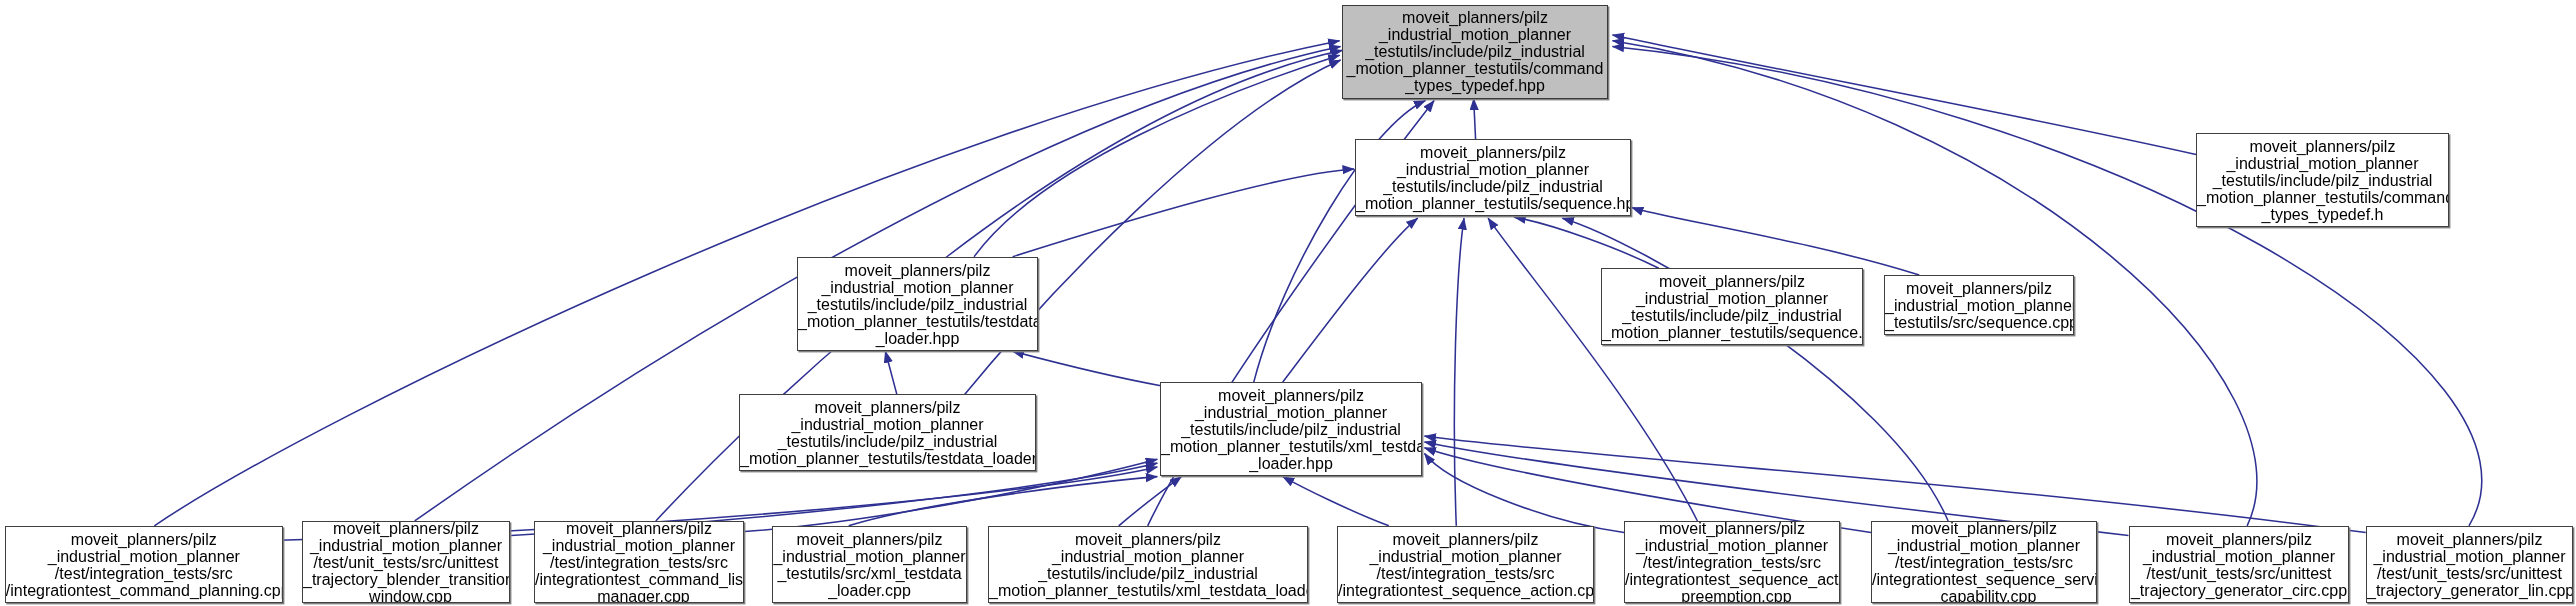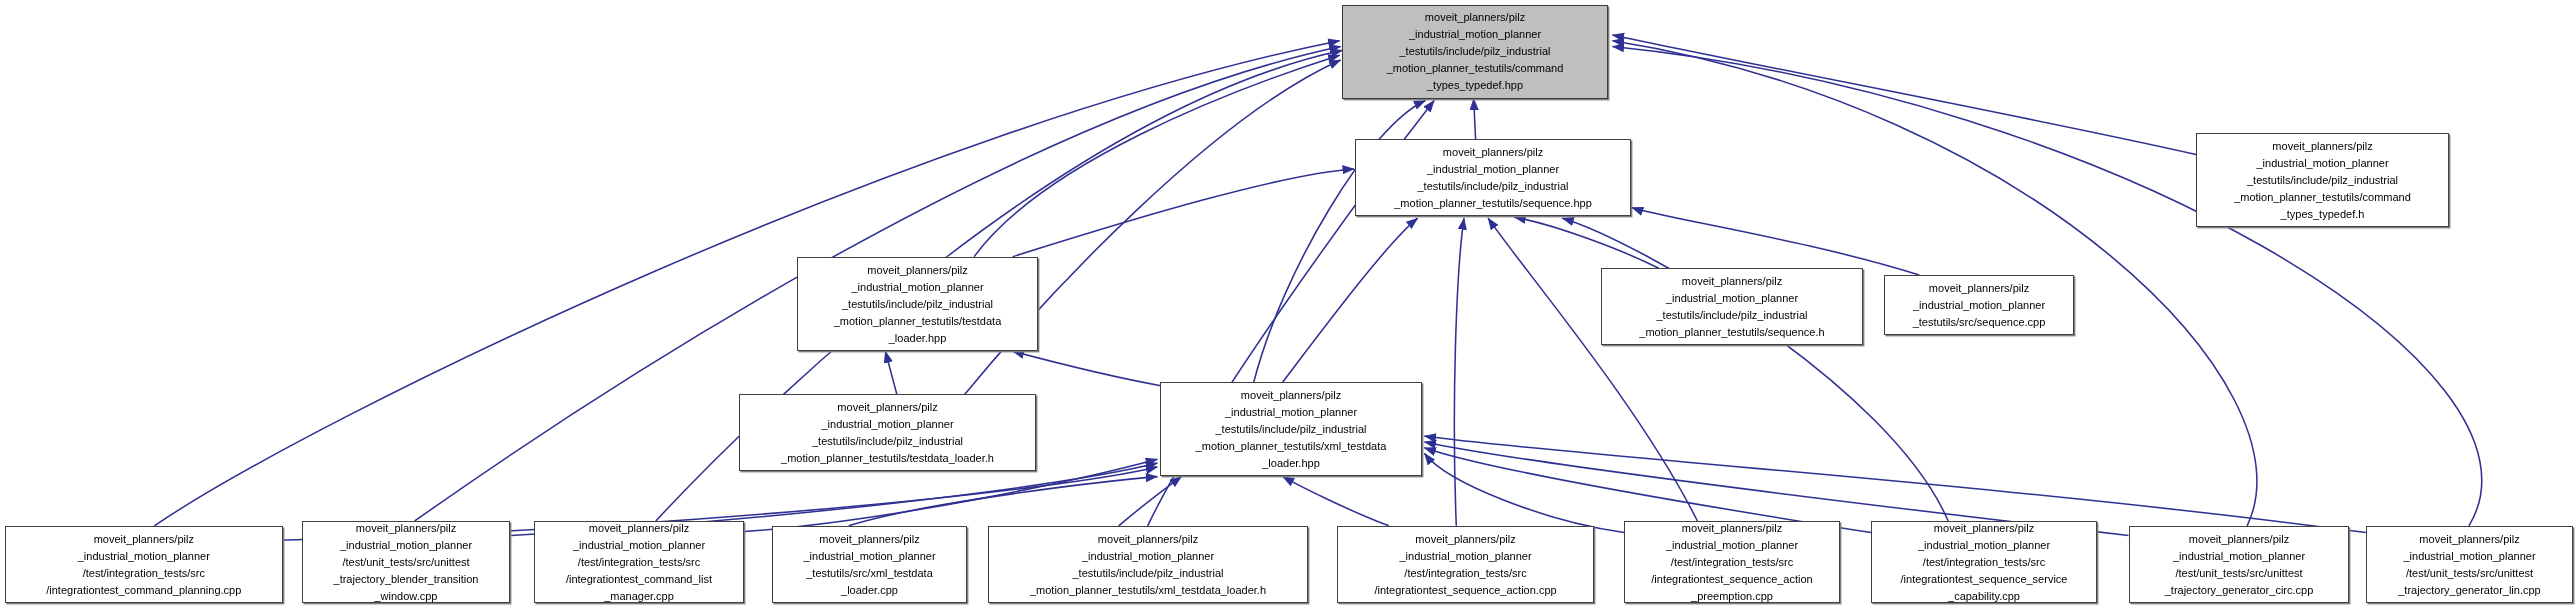--- a/index.html
+++ b/index.html
@@ -23,21 +23,21 @@
     width: 2576px;
     height: 607px;
     pointer-events: none;
   }
   .node {
     position: absolute;
     box-sizing: border-box;
     border: 1px solid #404040;
     background: #ffffff;
     color: #000000;
-    font-size: 11px;
+    font-size: 16px;
     line-height: 17px;
     text-align: center;
     display: flex;
     align-items: center;
     justify-content: center;
     box-shadow: 1.4px 1.4px 0 0 #808080;
     white-space: pre;
     overflow: hidden;
   }
   .node.highlight {

